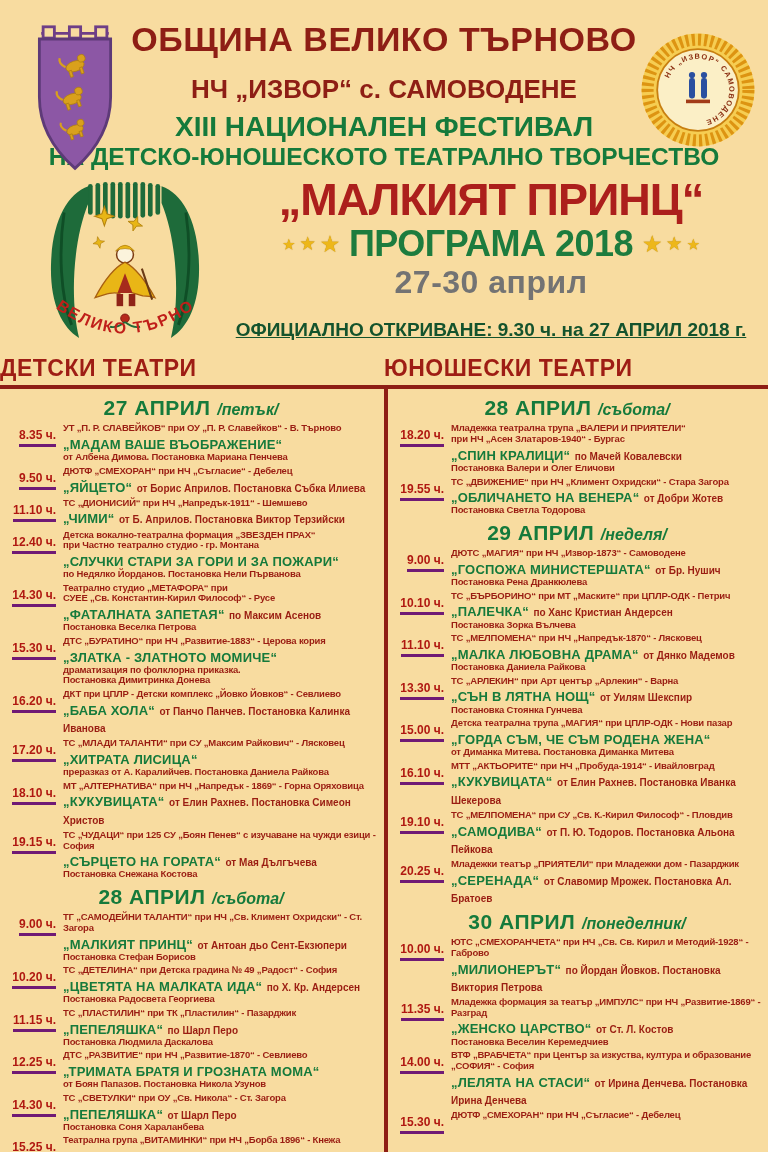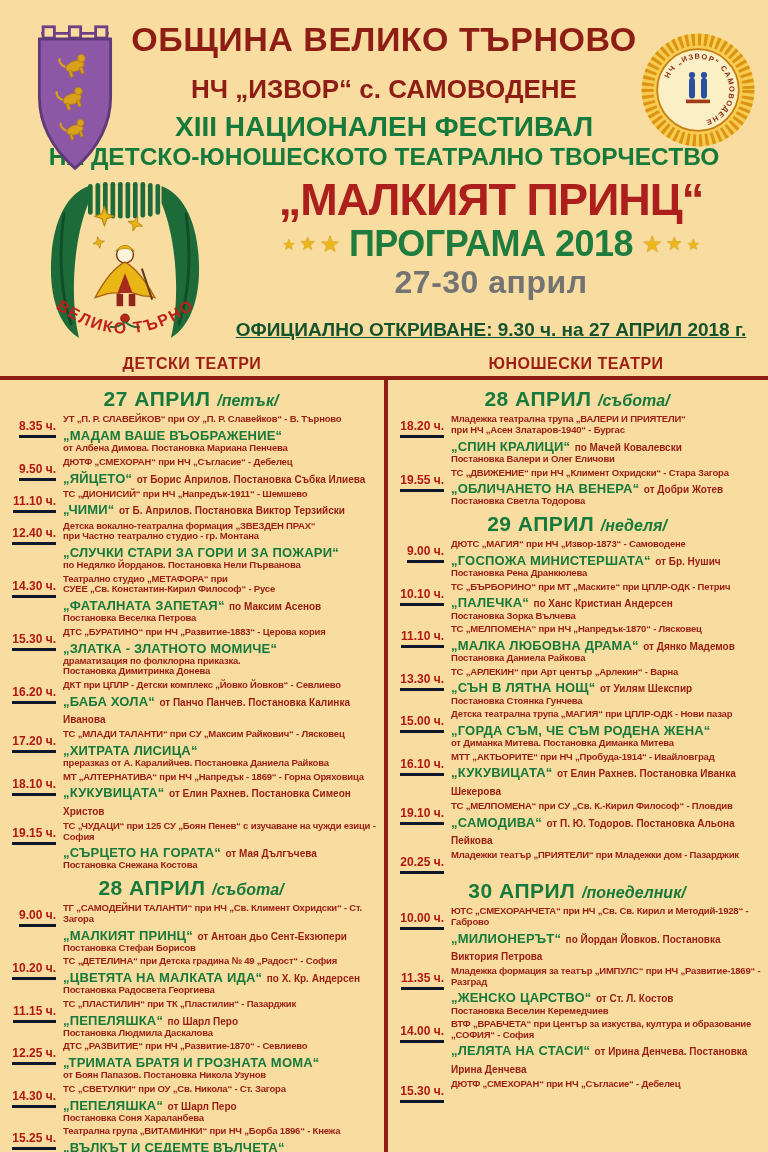--- a/index.html
+++ b/index.html
@@ -25,32 +25,32 @@
   .t-program{display:flex;align-items:center;justify-content:center;gap:6px;margin-top:4px;}
   .t-program .txt{font-size:36px;color:#1D7C3E;letter-spacing:-0.5px;line-height:1.0;padding:0 4px;}
   .star{color:#EDB71A;text-shadow:0 0 1px #a87708;line-height:1;}
   .star.s1::before{content:"★";font-size:13px;}
   .star.s2::before{content:"★";font-size:20px;}
   .star.s3::before{content:"★";font-size:16px;}
   .t-dates{font-size:32px;color:#737373;margin-top:4px;line-height:1.0;letter-spacing:.5px;}
   .t-opening{font-size:19px;color:#14532d;margin-top:22px;line-height:1.0;text-decoration:underline;}
   
   .col-headers{display:flex;margin-top:6px;margin-bottom:3px;}
-  .col-headers span{flex:1;text-align:center;font-size:16px;color:#9E1D14;letter-spacing:.5px;}
+  .col-headers span{flex:1;font-size:23px;color:#9E1D14;letter-spacing:.5px;}
   .rule{height:4px;background:#8E1E15;}
   
   .schedule{display:flex;align-items:stretch;}
   .scol{width:50%;box-sizing:border-box;padding:2px 2px 0 0;}
   .scol.right{border-left:4px solid #8E1E15;}
   .day-header{text-align:center;color:#157A3B;margin:3px 0 4px 0;line-height:1.05;}
   .day-date{font-size:21px;letter-spacing:.5px;}
   .day-name{font-size:16px;font-style:italic;margin-top:37px;}
   .entry{display:flex;margin-bottom:3px;}
   .time-cell{flex:none;width:56px;text-align:right;padding-top:2px;}
-  .time{display:inline-block;font-size:12px;color:#B01811;border-bottom:3px solid #0f172a;padding-bottom:2px;white-space:nowrap;}
+  .time{display:inline-block;font-size:12px;color:#B01811;border-bottom:3px solid #701a75;padding-bottom:2px;white-space:nowrap;}
   .entry-body{flex:1;padding-left:7px;padding-right:3px;}
   .org{font-size:9.5px;color:#9A1D12;line-height:1.12;white-space:pre-line;letter-spacing:-.2px;}
   .title-line{line-height:1.08;margin:1px 0 0 0;}
   .ptitle{font-size:13px;color:#157A3B;letter-spacing:.2px;}
   .after{font-size:10px;color:#9A1D12;}
   .note{font-size:9.5px;color:#9A1D12;line-height:1.12;white-space:pre-line;letter-spacing:-.2px;}
 </style>
 </head>
 <body>
 
@@ -402,20 +402,21 @@
     <div class="entry-body">
       <div class="org">ТС „МЕЛПОМЕНА“ при СУ „Св. К.-Кирил Философ“ - Пловдив</div>
       <div class="title-line"><span class="ptitle">„САМОДИВА“</span> <span class="after">от П. Ю. Тодоров. Постановка Альона Пейкова</span></div>
 
     </div>
   </div>
             <div class="entry">
     <div class="time-cell"><span class="time">20.25 ч.</span></div>
     <div class="entry-body">
       <div class="org">Младежки театър „ПРИЯТЕЛИ“ при Младежки дом - Пазарджик</div>
+      <div class="title-line"><span class="ptitle">„СЕРЕНАДА“</span> <span class="after">от Славомир Мрожек. Постановка Ал. Братоев</span></div>
 
     </div>
   </div>
           </div>
   </section>
         <section class="day-section">
     <h2 class="day-header"><span class="day-date">30 АПРИЛ</span> <span class="day-name">/понеделник/</span></h2>
     <div class="entries">
             <div class="entry">
     <div class="time-cell"><span class="time">10.00 ч.</span></div>

